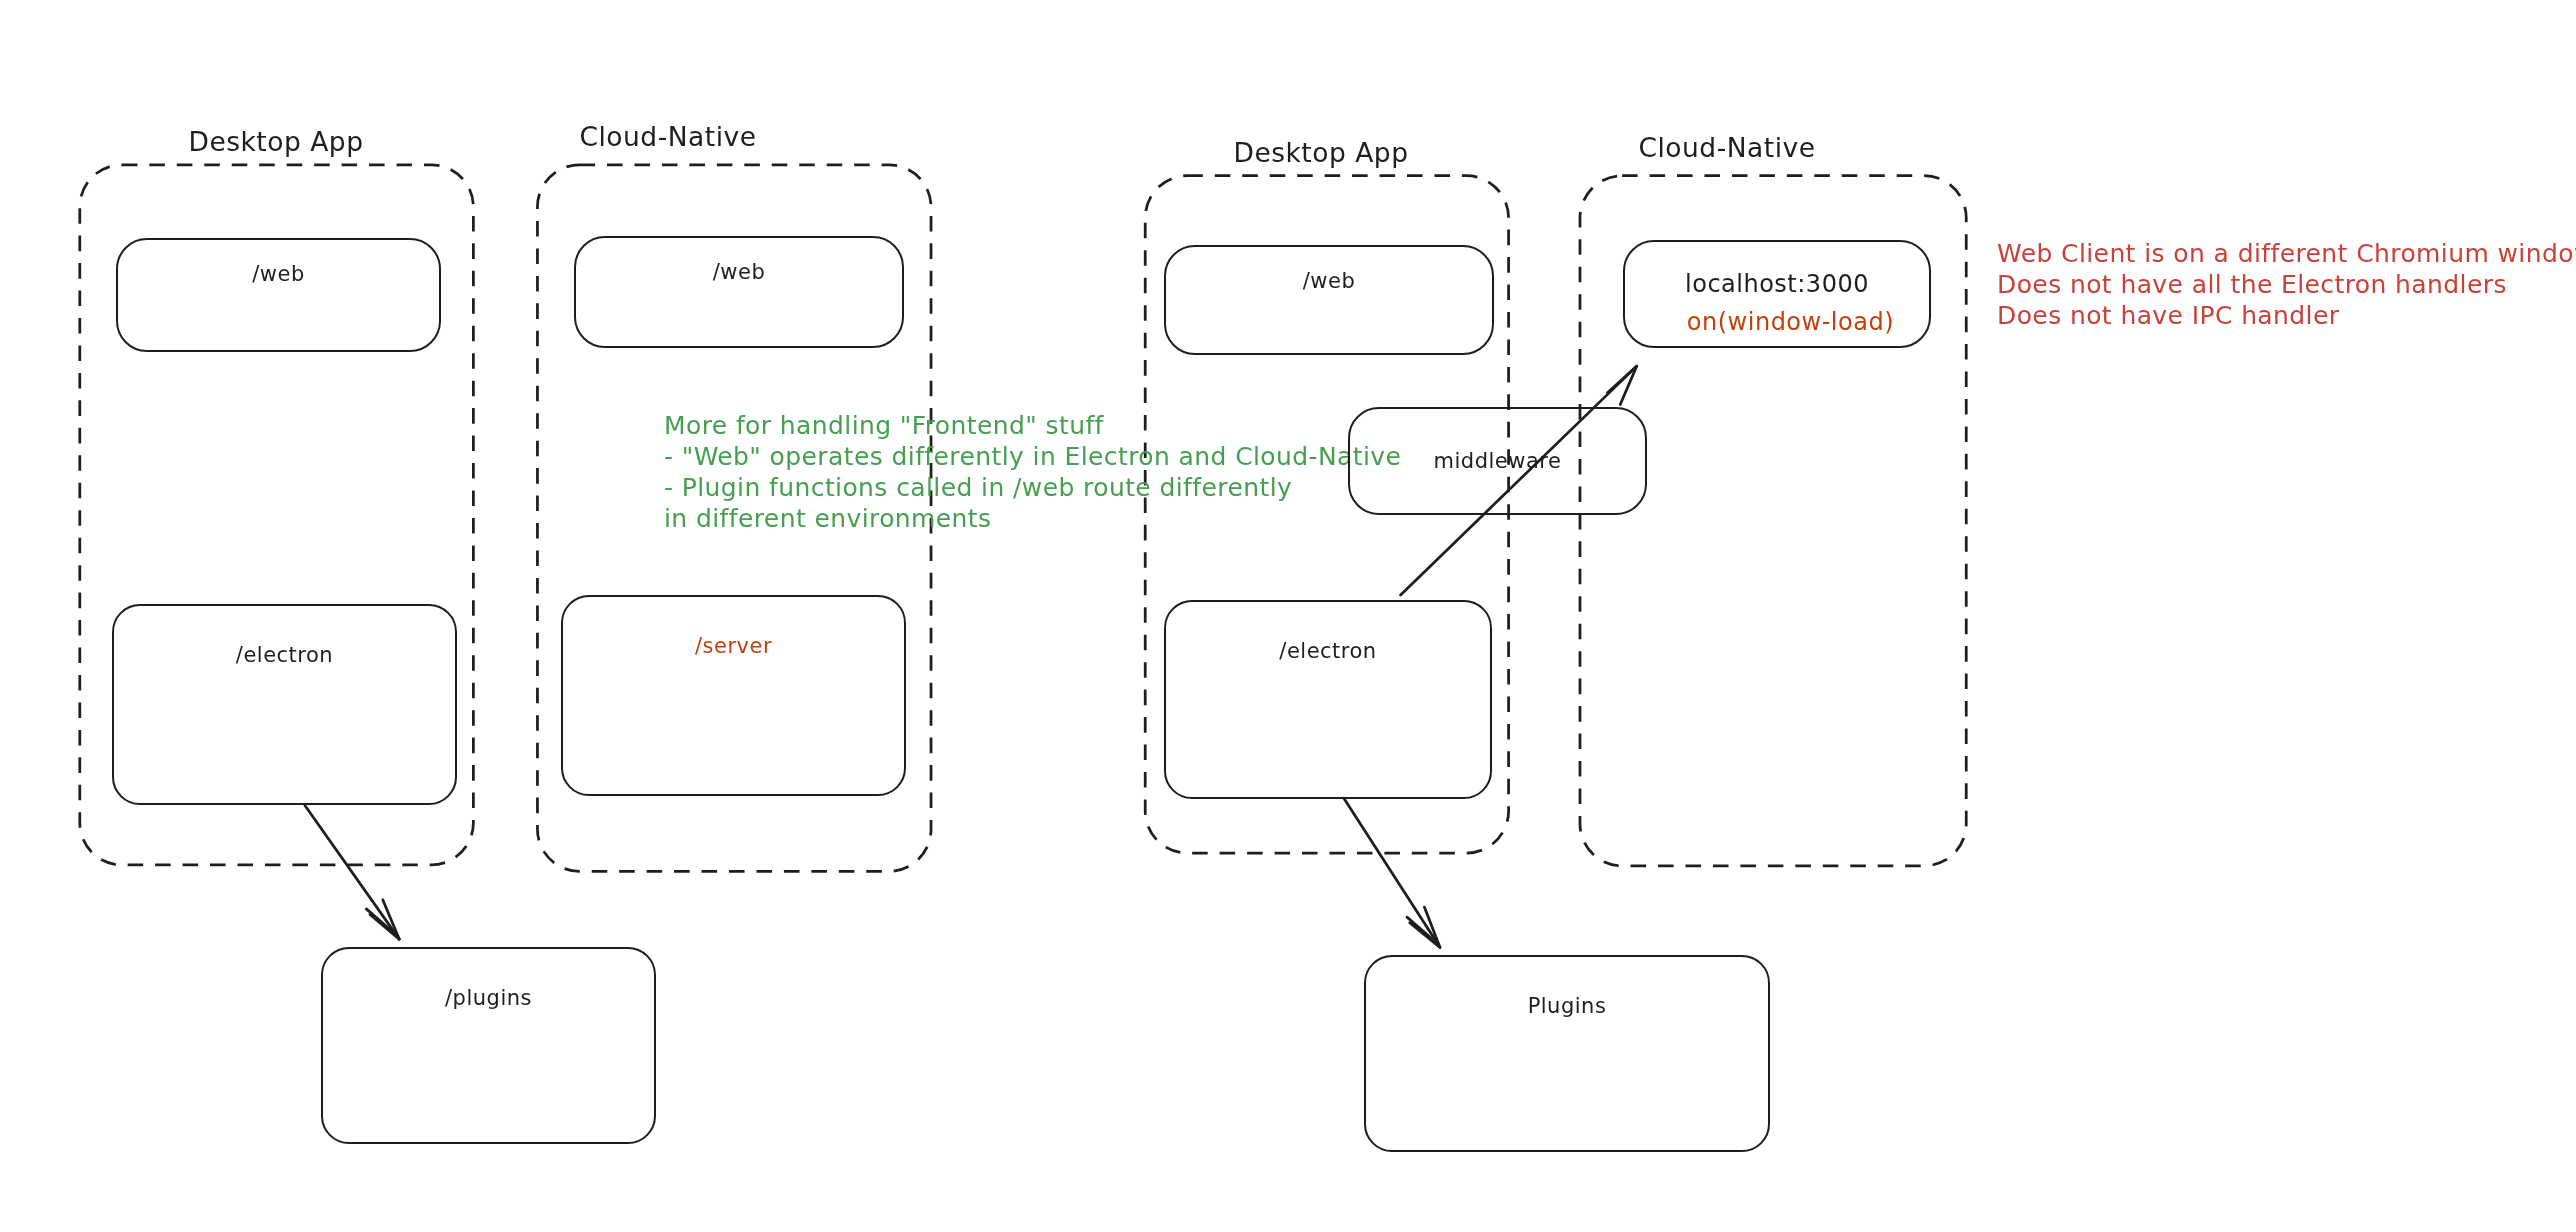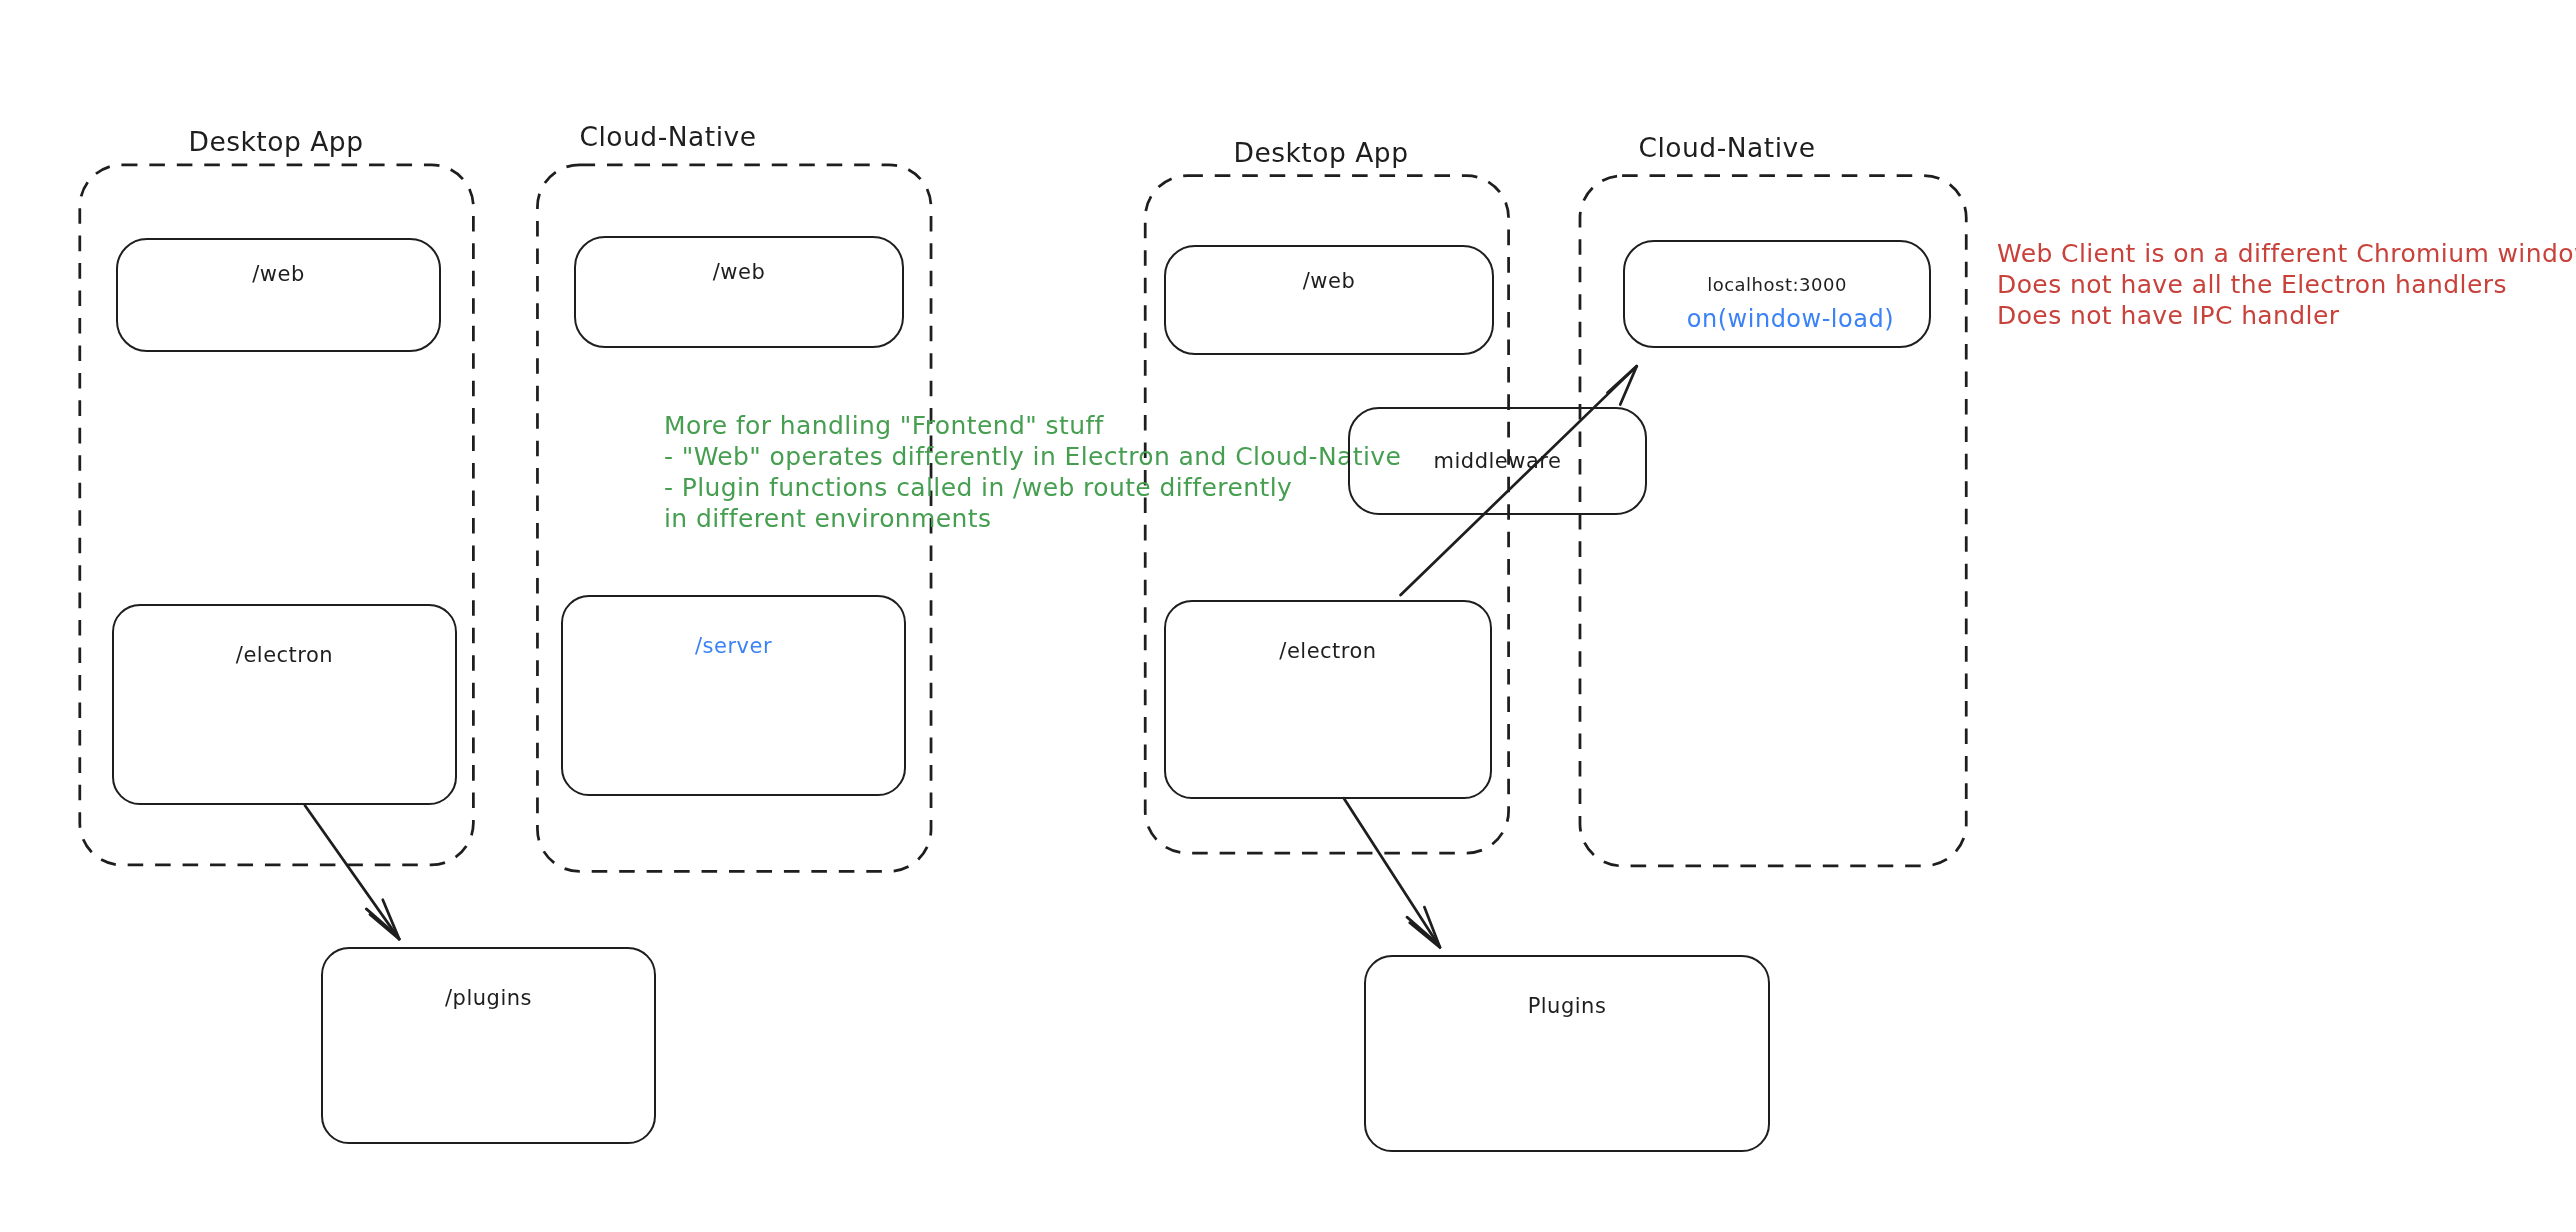--- a/index.html
+++ b/index.html
@@ -35,38 +35,38 @@
     font-size:21px;
     letter-spacing:0.5px;
     white-space:nowrap;
   }
   .box.localhost-box{
     border-radius:31px;
     flex-direction:column;
     align-items:stretch;
     padding-top:18.3px;
   }
-  .localhost-title{font-size:18px;text-align:center;letter-spacing:0.5px;}
+  .localhost-title{font-size:24px;text-align:center;letter-spacing:0.5px;}
   .window-load{
     font-size:24px;
     text-align:right;
     padding-right:35px;
     margin-top:10px;
     letter-spacing:0.5px;
   }
   .note{
     position:absolute;
     font-size:25px;
     line-height:31px;
     letter-spacing:0.4px;
     white-space:nowrap;
   }
   .note-green{color:#469e50;}
   .note-red{color:#c8413a;}
-  .red-text{color:#3b82f6;}
+  .red-text{color:#c2410c;}
   svg.overlay{
     position:absolute;left:0;top:0;
     pointer-events:none;
   }
 </style>
 </head>
 <body>
 
 <div class="canvas">
 

